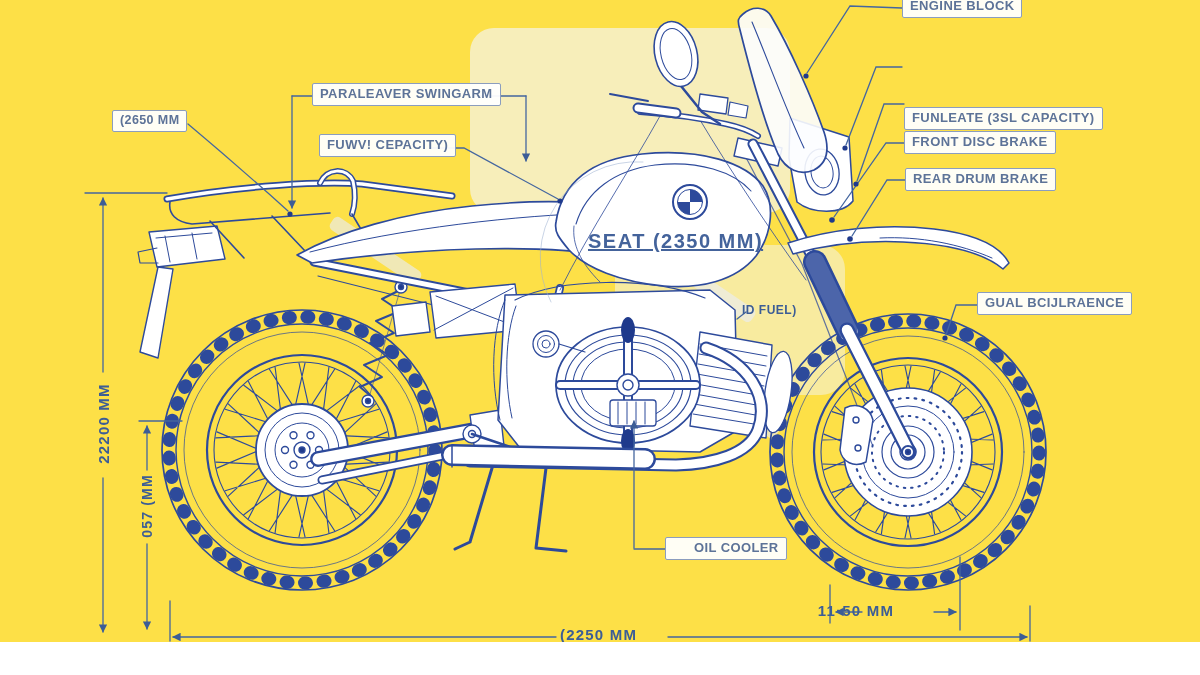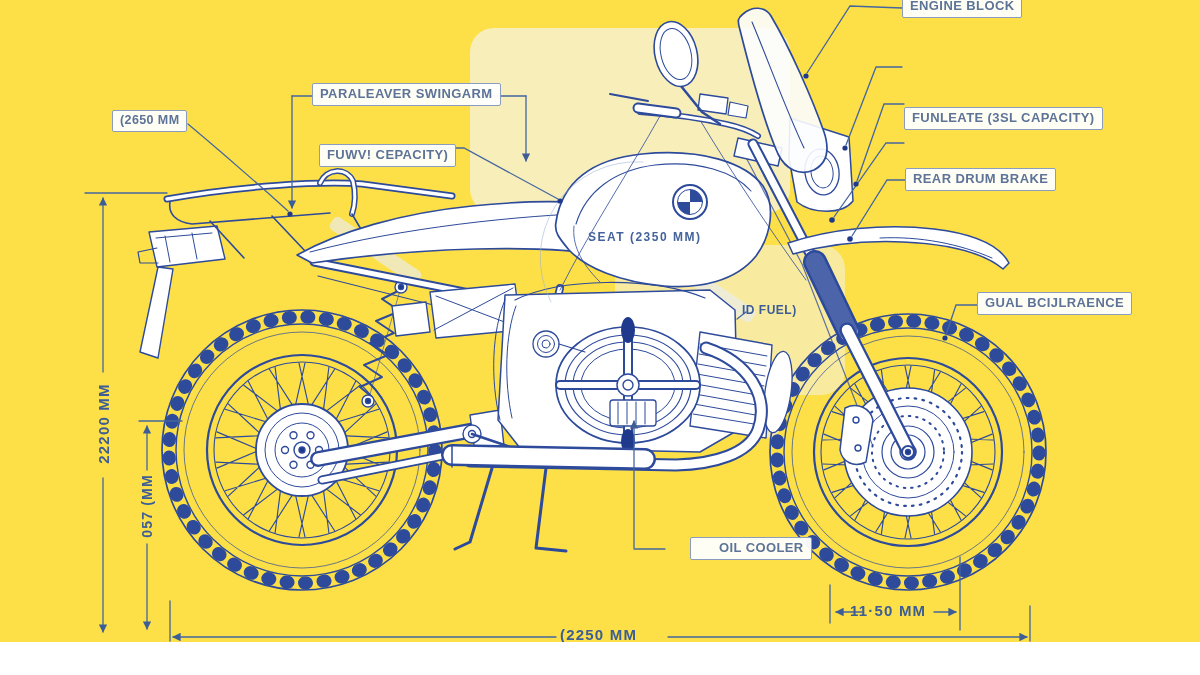--- a/index.html
+++ b/index.html
@@ -14,25 +14,25 @@
   .dim-text{position:absolute;color:#3c5d96;font-weight:700;font-size:15px;
        letter-spacing:1.2px;white-space:nowrap;}
   #lbl-engine-block{left:902px;top:-5px;}
   #lbl-fuel-tank{left:902px;top:55px;}
   #lbl-fuel-cap-right{left:904px;top:91px;margin-top:16px;}
   #lbl-front-disc{left:904px;top:131px;}
   #lbl-rear-drum{left:905px;top:168px;}
   #lbl-ground-clearance{left:977px;top:292px;}
   #lbl-paralever{left:312px;top:83px;}
   #lbl-dim-2650{left:112px;top:110px;font-size:12.5px;}
-  #lbl-fuel-cap-left{left:319px;top:144px;}
-  #lbl-oil-cooler{left:690px;top:537px;padding-left:28px;}
-  #txt-seat{left:588px;top:230px;font-size:12px;color:#44639b;letter-spacing:1.5px;}
+  #lbl-fuel-cap-left{left:319px;top:134px;}
+  #lbl-oil-cooler{left:665px;top:537px;padding-left:28px;}
+  #txt-seat{left:588px;top:230px;font-size:20px;color:#44639b;letter-spacing:1.5px;text-decoration:underline;}
   #txt-id-muro{left:742px;top:303px;font-size:12px;letter-spacing:.5px;}
-  #txt-front-dim{left:850px;top:602px;width:92px;text-align:left;}
+  #txt-front-dim{left:810px;top:602px;width:92px;text-align:center;}
   #txt-ground-dim{left:560px;top:626px;width:104px;}
   #txt-height-dim{left:62px;top:415px;width:82px;text-align:center;transform:rotate(-90deg);}
   #txt-seat-h-dim{left:112px;top:498px;width:70px;text-align:center;transform:rotate(-90deg);font-size:14px;}
 </style>
 </head>
 <body>
 
 <div id="stage">
 
   <div class="patch" style="left:470px;top:28px;width:320px;height:185px;background:#f4f6f9;opacity:.65;"></div>
@@ -274,20 +274,21 @@
       <path d="M103,478 L103,632" marker-end="url(#arr)"></path>
 
       <path d="M139,421 L182,421"></path>
       <path d="M147,470 L147,426" marker-end="url(#arr)"></path>
       <path d="M147,544 L147,629" marker-end="url(#arr)"></path>
     </g>
   </svg>
 
   <div class="lbl" id="lbl-engine-block">ENGINE BLOCK</div>
   <div class="lbl" id="lbl-fuel-cap-right">FUNLEATE (3SL CAPACITY)</div>
+  <div class="lbl" id="lbl-front-disc">FRONT DISC BRAKE</div>
   <div class="lbl" id="lbl-rear-drum">REAR DRUM BRAKE</div>
   <div class="lbl" id="lbl-ground-clearance">GUAL BCIJLRAENCE</div>
   <div class="lbl" id="lbl-paralever">PARALEAVER SWINGARM</div>
   <div class="lbl" id="lbl-dim-2650">(2650 MM</div>
   <div class="lbl" id="lbl-fuel-cap-left">FUWV! CEPACITY)</div>
   <div class="lbl" id="lbl-oil-cooler">OIL COOLER</div>
 
   <div class="dim-text" id="txt-seat">SEAT (2350 MM)</div>
   <div class="dim-text" id="txt-id-muro">ID FUEL)</div>
   <div class="dim-text" id="txt-front-dim">11·50 MM</div>

